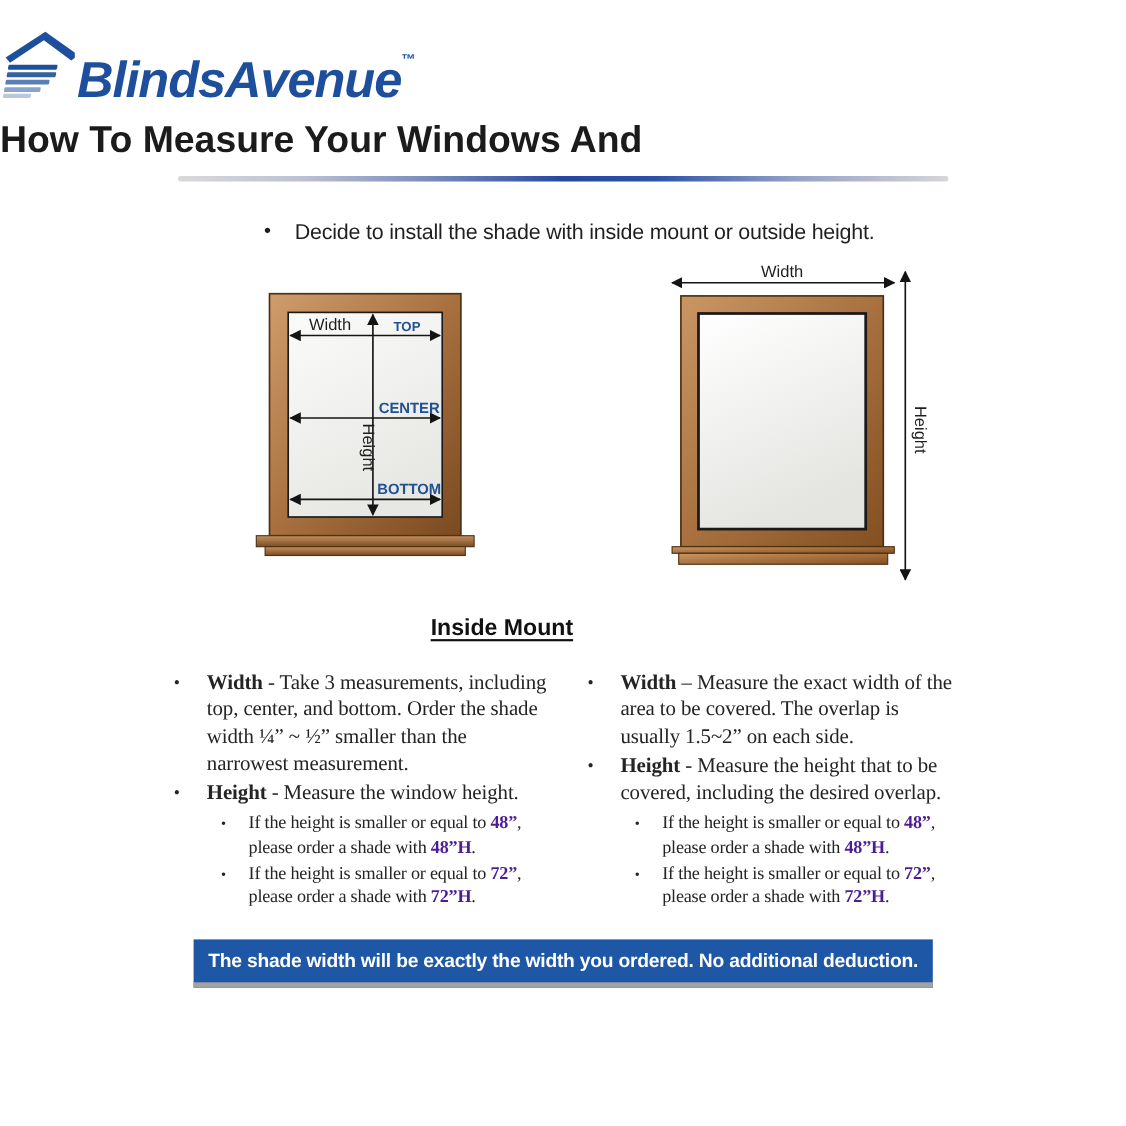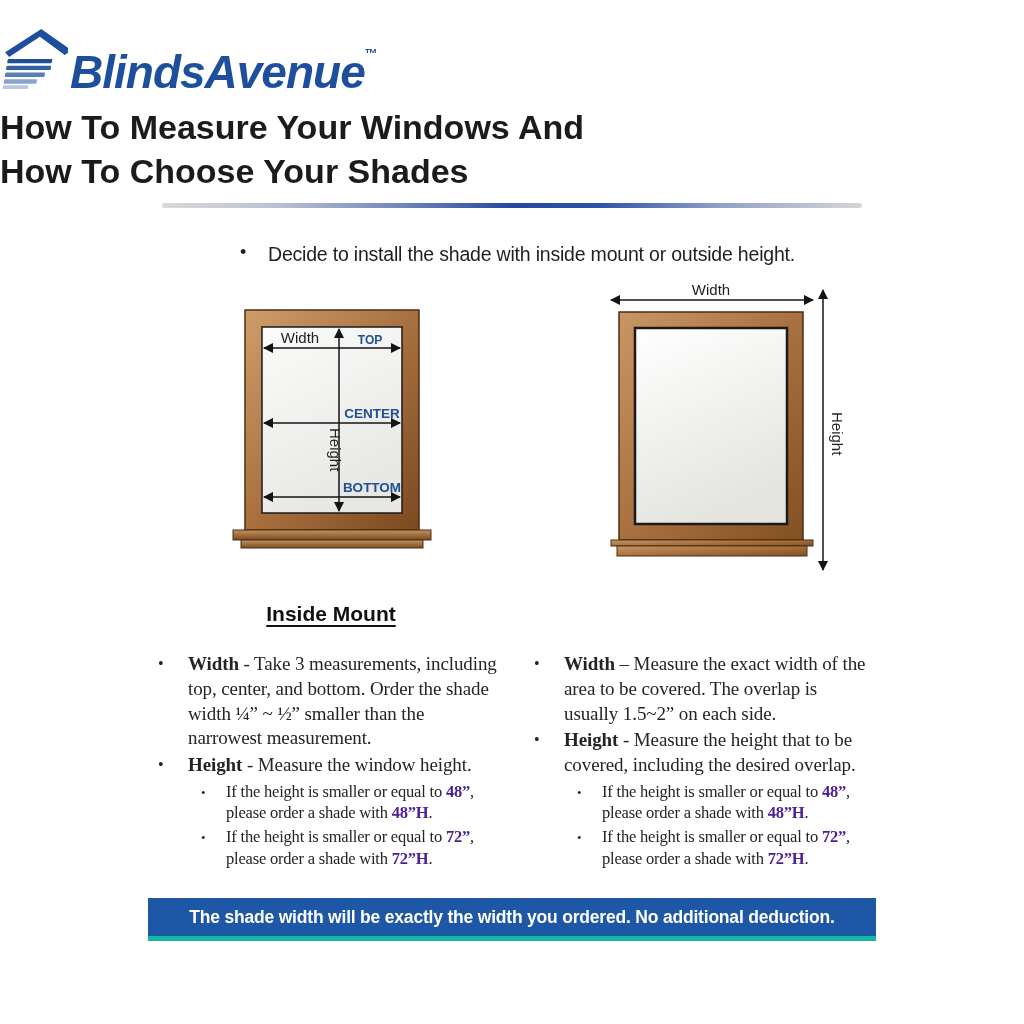--- a/index.html
+++ b/index.html
@@ -37,21 +37,21 @@
   .intro li::before { content: "•"; position: absolute; left: 2px; font-size: 18px; }
 
   
   .figrow { display: flex; margin: 14px 0 0 141px; }
   .figcell { width: 380px; display: flex; justify-content: center; align-items: flex-start; }
   .fig-inside  { margin-top: 24px; }
   .fig-outside { margin-left: 30px; }
   svg text { font-family: "Liberation Sans", sans-serif; }
 
   .caprow { display: flex; margin: 26px 0 0 141px; }
-  .capcell { width: 380px; text-align: center; }
+  .capcell { width: 380px; text-align: right; }
   .caption {
     font-size: 21px; font-weight: 700; color: #111;
     text-decoration: underline; text-underline-offset: 4px; text-decoration-thickness: 2px;
   }
 
   
   .cols { display: flex; margin: 26px 150px 0 150px; gap: 28px; }
   .col { flex: 1; }
   .mainlist { list-style: none; font-family: Liberation Serif, serif; }
   .mainlist > li {
@@ -64,22 +64,22 @@
   .sublist { list-style: none; margin: 3px 0 0 8px; }
   .sublist > li {
     position: relative; padding-left: 30px; font-size: 16.5px; color: #242424;
     line-height: 1.32; letter-spacing: -0.2px; margin-bottom: 2px;
   }
   .sublist > li::before { content: "•"; position: absolute; left: 5px; font-size: 13px; top: 3px; }
   .red { color: #4c1d95; font-weight: 700; }
 
   
   .footer {
-    width: 728px; margin: 26px auto 0 auto; background: #1d57a5;
-    border-bottom: 5px solid #14b8a6; padding: 7px 10px 6px 10px;
+    width: 672px; margin: 26px auto 0 auto; background: #1d57a5;
+    border-bottom: 5px solid #a3a3a3; padding: 7px 10px 6px 10px;
   }
   .footer div {
     color: #ffffff; text-align: center; font-weight: 700; font-size: 17.5px;
     line-height: 1.45; letter-spacing: -0.2px;
   }
 </style>
 </head>
 <body>
 
 <div class="logo-row">
@@ -91,21 +91,20 @@
       <rect x="4" y="48" width="41" height="4.5" rx="1" fill="#5a7fb5"></rect>
       <rect x="4" y="55" width="34" height="4.5" rx="1" fill="#8aa3cc"></rect>
       <rect x="4" y="61" width="26" height="4" rx="1" fill="#b9c8e0"></rect>
     </g>
   </svg>
   <div class="brand-text"><span>BlindsAvenue</span><span class="brand-tm">™</span></div>
 </div>
 
 <div class="title">
   <div>How To Measure Your Windows And</div>
-  <div>How To Choose Your Shades</div>
 </div>
 <div class="divider"></div>
 
 <ul class="intro">
   <li>Decide to install the shade with inside mount or outside height.</li>
 </ul>
 
 <div class="figrow">
   <div class="figcell">
     <svg class="fig-inside" width="205" height="246" viewBox="0 0 205 246">

